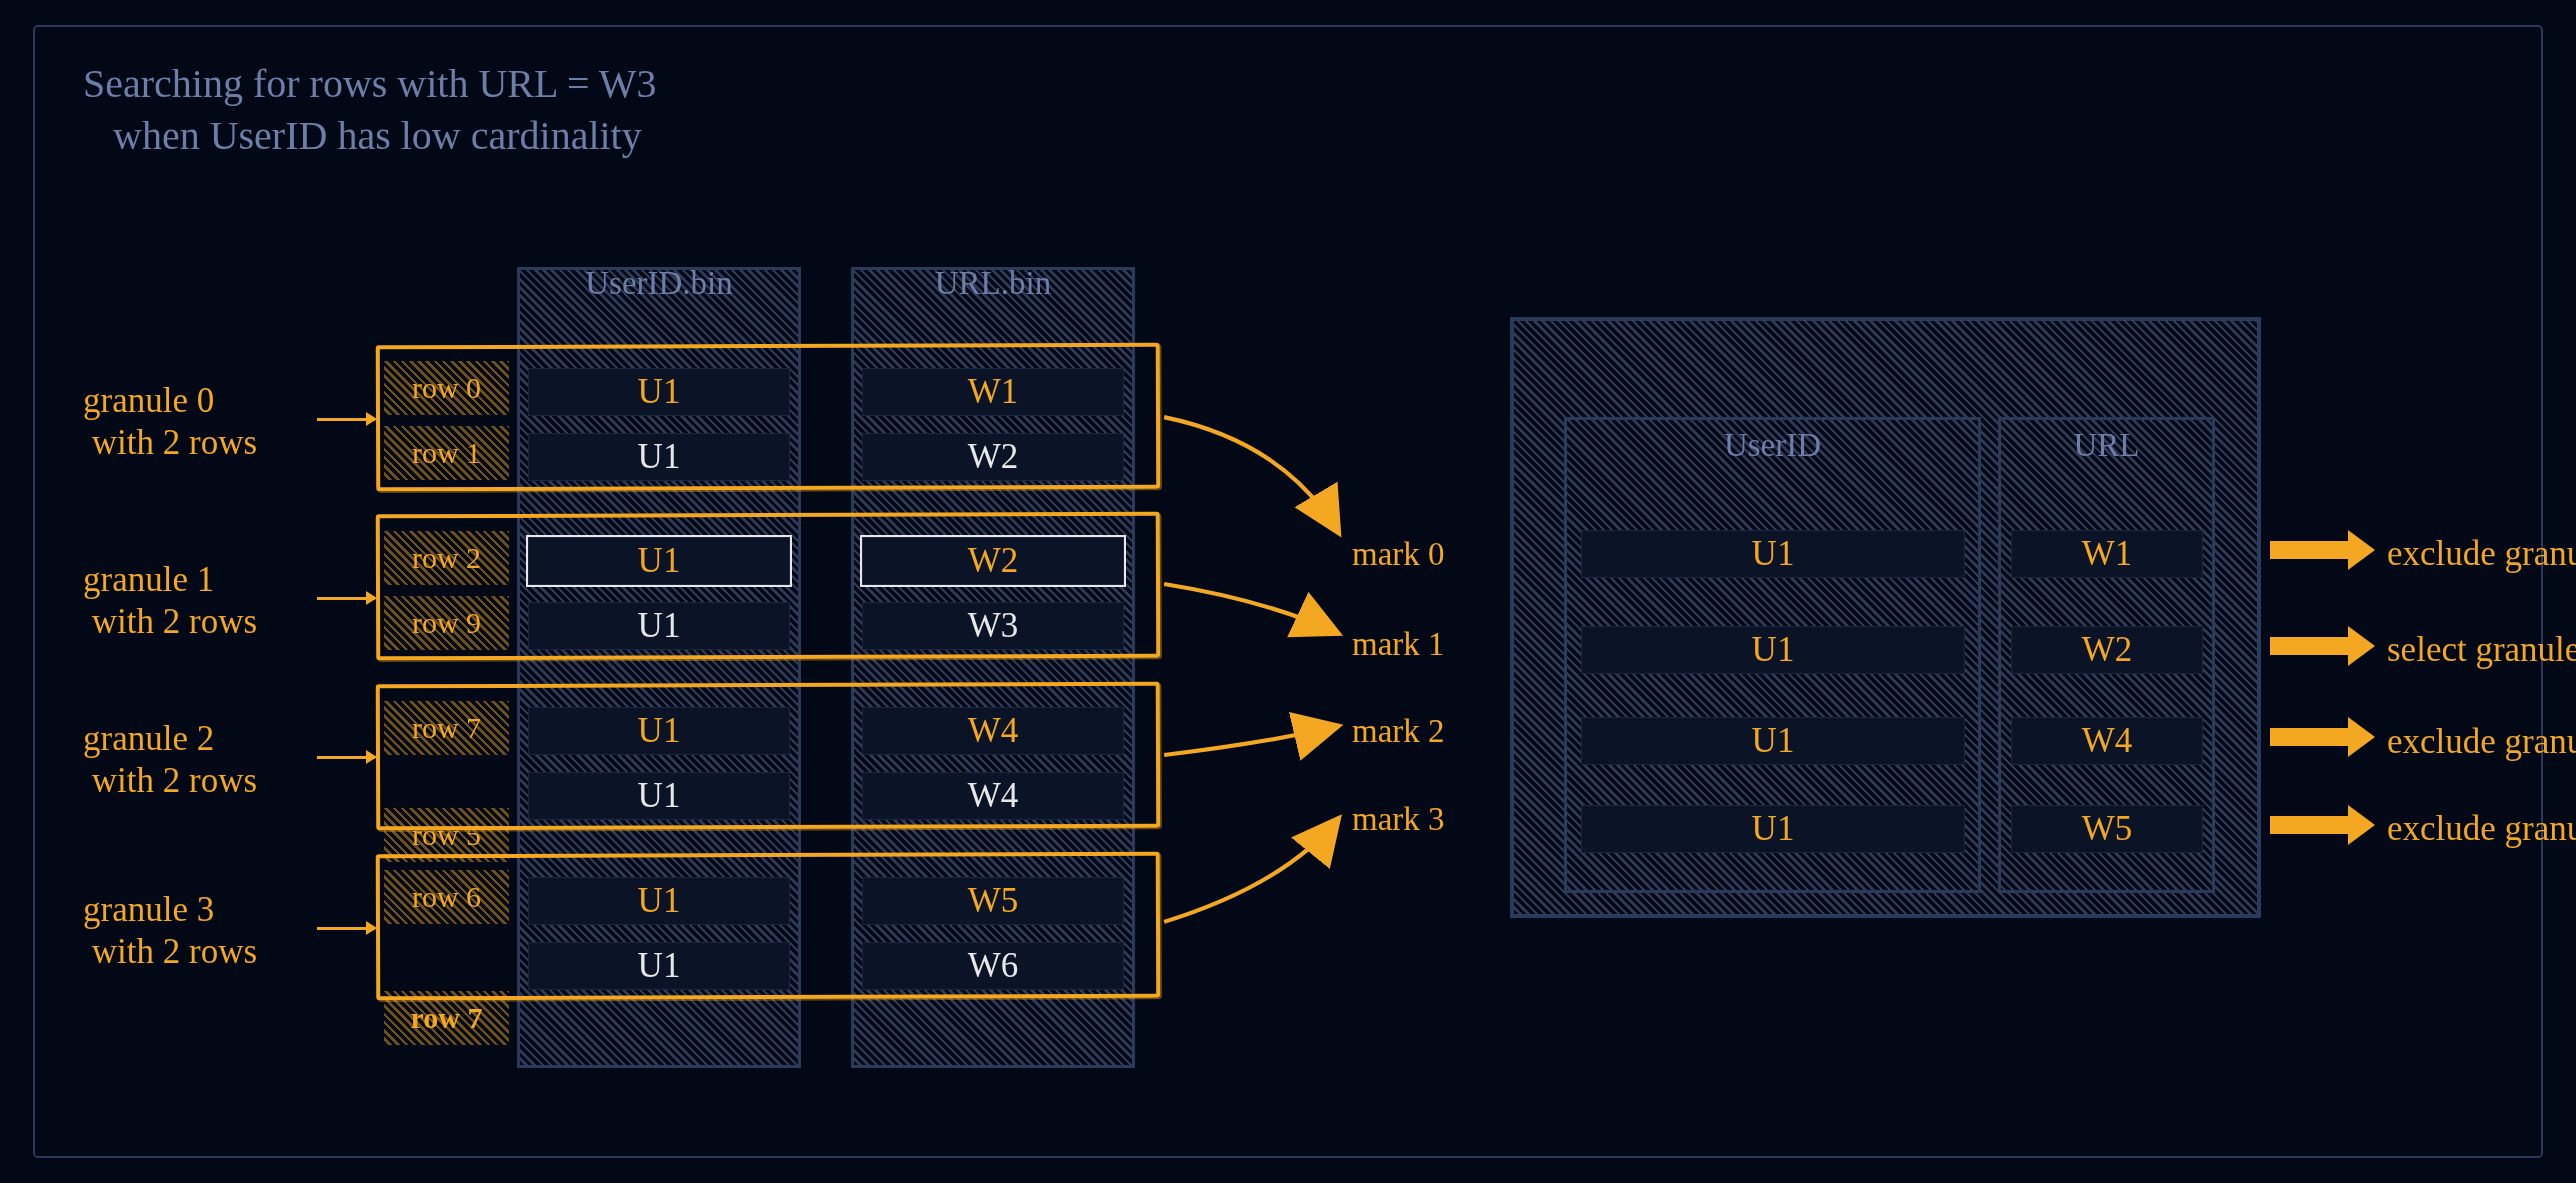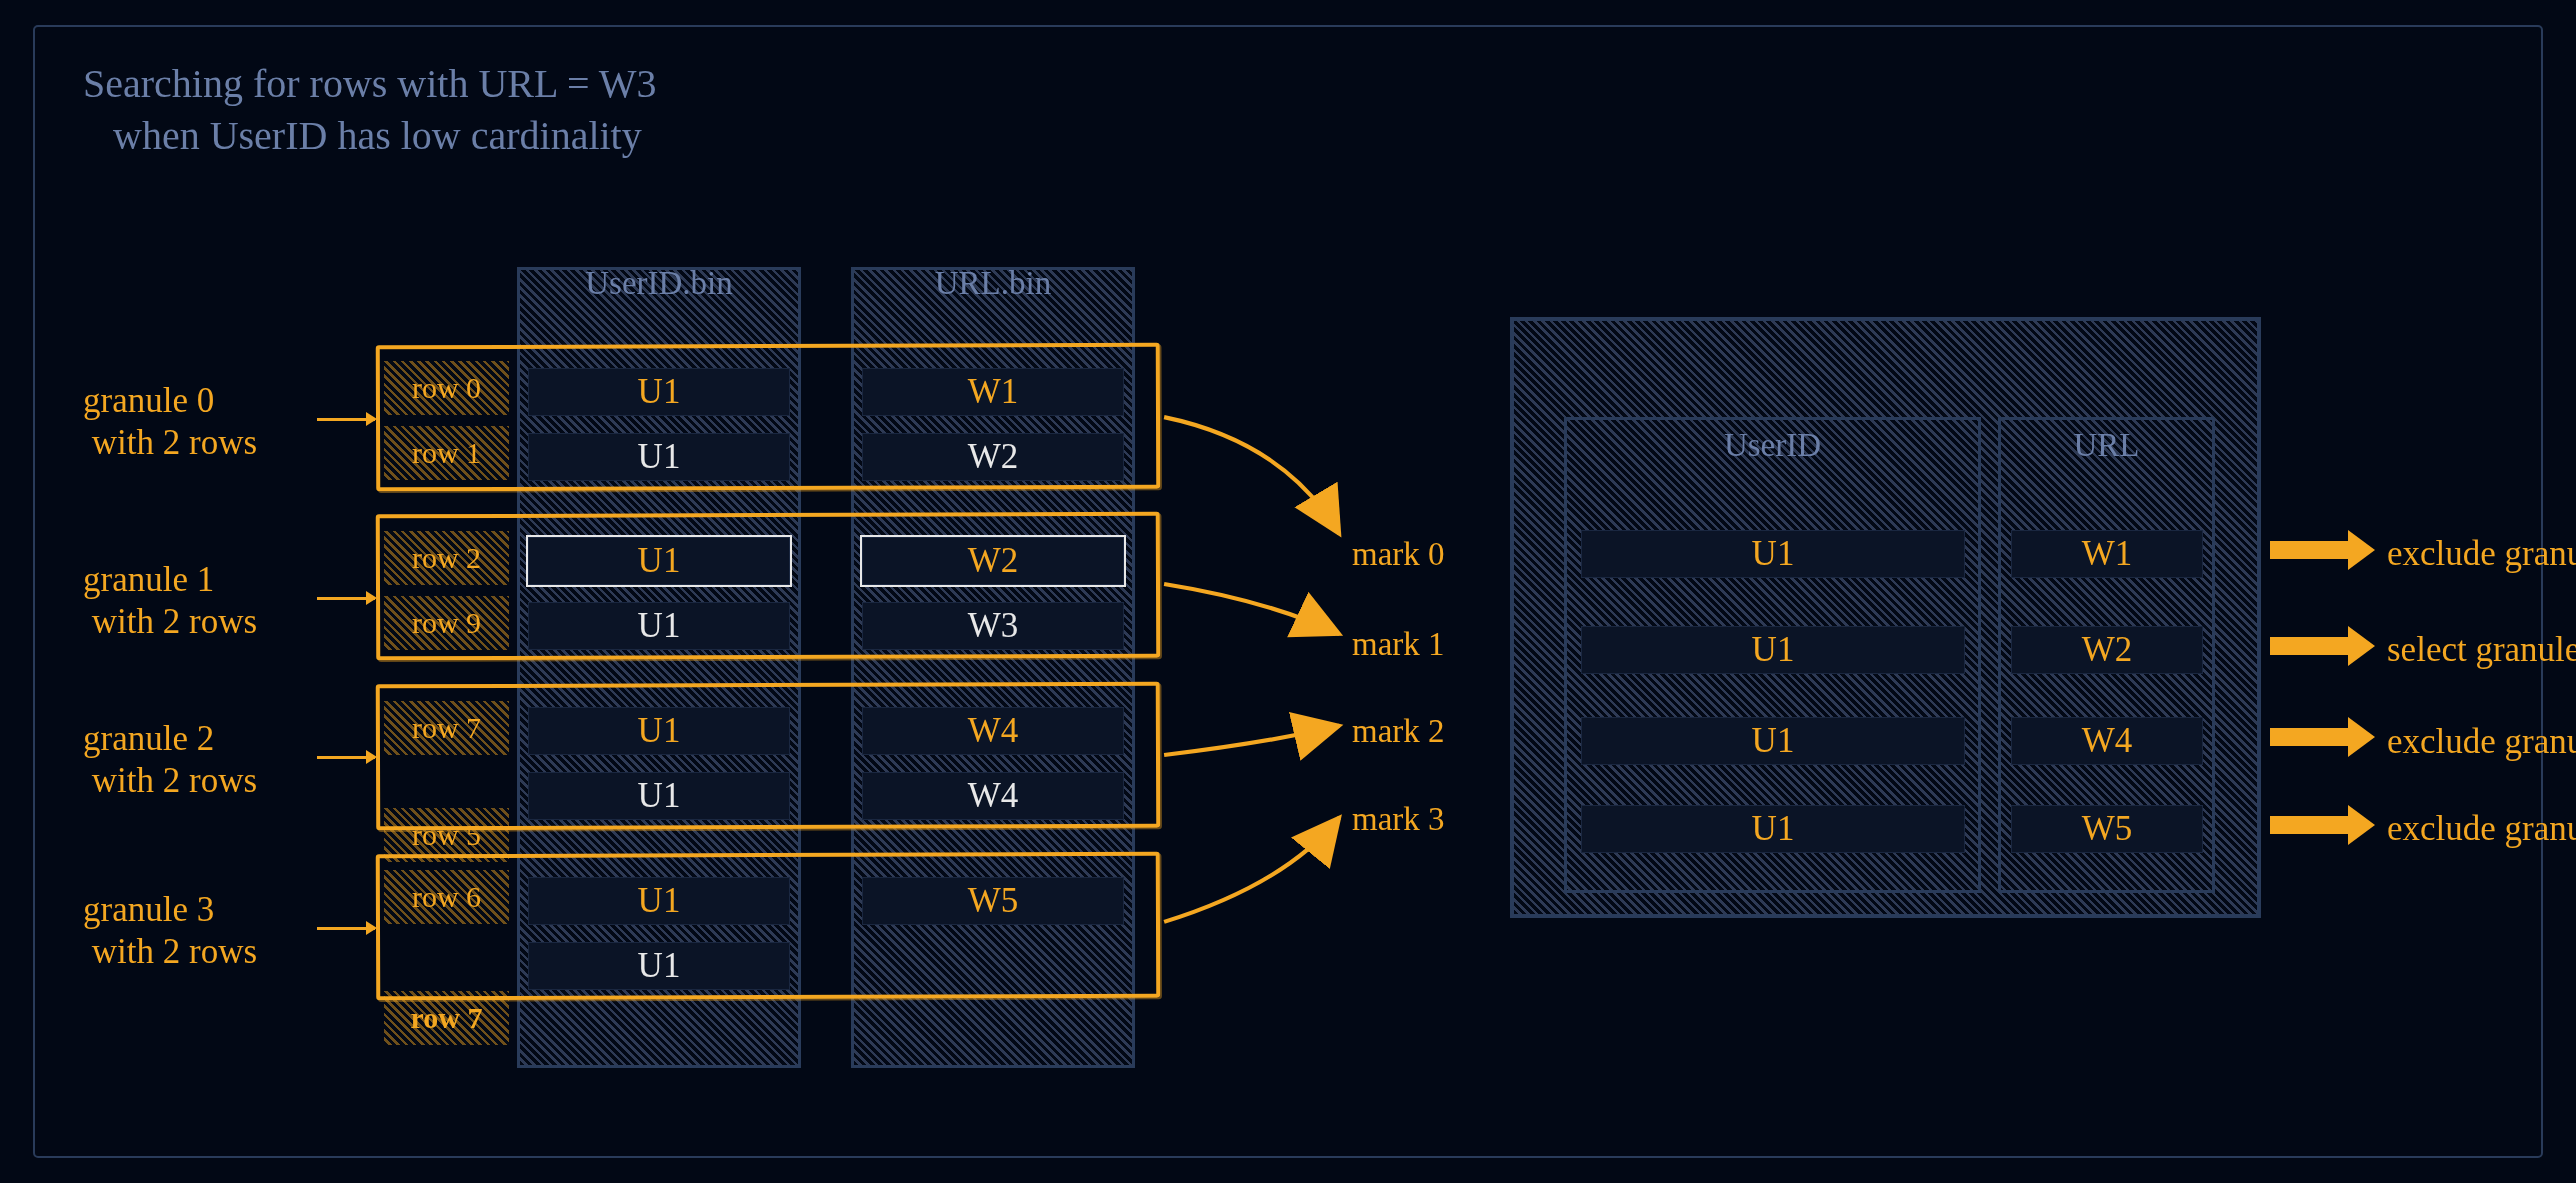--- a/index.html
+++ b/index.html
@@ -222,20 +222,21 @@
   </div>
 <div id="url-file" class="col-file hatch">
   <div class="col-header">URL.bin</div>
 <div class="cell yellow" style="top: 98px;">W1</div>
     <div class="cell white" style="top: 163px;">W2</div>
     <div class="cell yellow sel" style="top: 267px;">W2</div>
     <div class="cell white" style="top: 332px;">W3</div>
     <div class="cell yellow" style="top: 437px;">W4</div>
     <div class="cell white" style="top: 502px;">W4</div>
     <div class="cell yellow" style="top: 607px;">W5</div>
+    <div class="cell white" style="top: 672px;">W6</div>
   </div>
 
 <svg id="arrows" viewBox="0 0 3087 1418" width="2576" height="1183">
   <defs>
     <marker id="ah" markerWidth="14" markerHeight="14" refX="11" refY="6" orient="auto">
       <path d="M0,0 L12,6 L0,12 Z" fill="#f4a721"></path>
     </marker>
   </defs>
   <path d="M1395 500 Q1540 530 1605 640" stroke="#f4a721" stroke-width="5" fill="none" marker-end="url(#ah)"></path>
   <path d="M1395 700 Q1520 720 1605 760" stroke="#f4a721" stroke-width="5" fill="none" marker-end="url(#ah)"></path>

